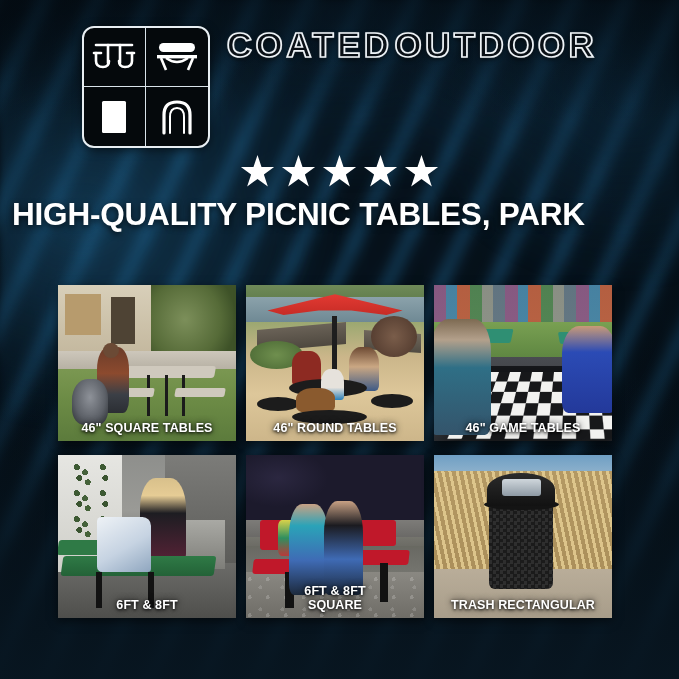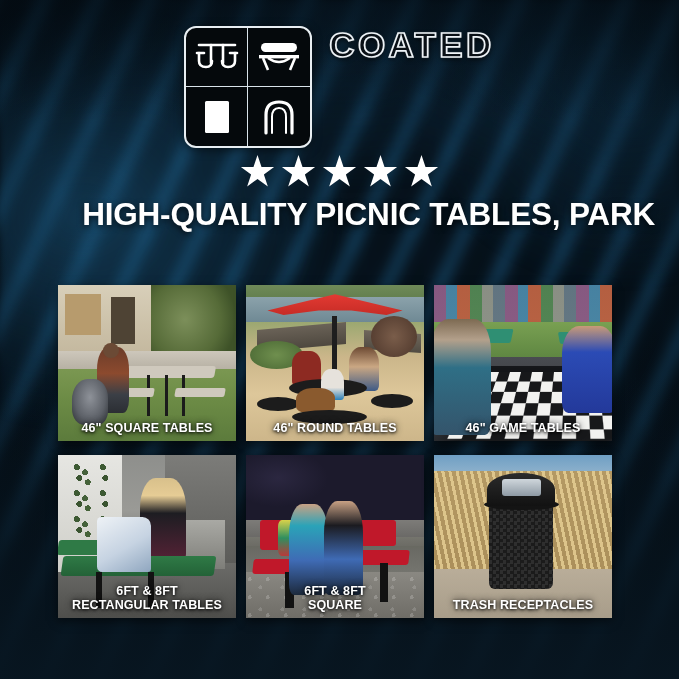--- a/index.html
+++ b/index.html
@@ -99,28 +99,28 @@
     width:34px;height:34px;
     background:#ffffff;
     filter:drop-shadow(0 2px 3px rgba(0,0,0,.65));
     clip-path:polygon(50% 0%,61.8% 35.2%,98.8% 35.2%,68.8% 57.2%,80.4% 92.4%,
       50% 70.6%,19.6% 92.4%,31.2% 57.2%,1.2% 35.2%,38.2% 35.2%);
   }
 
   
   .headline{
     position:absolute;top:198px;left:0;right:0;
-    text-align:right;
+    text-align:left;
     color:#ffffff;
     font-weight:700;
     font-size:31.5px;
     line-height:1.07;
     letter-spacing:-.2px;
     text-shadow:0 2px 6px rgba(0,0,0,.7);
-    padding:0 24px;
+    padding:0 12px;
   }
   .headline span{display:block;}
 
   
   .grid{
     position:absolute;left:58px;top:285px;
     width:554px;
     display:grid;
     grid-template-columns:repeat(3,178px);
     grid-template-rows:156px 163px;
@@ -376,20 +376,21 @@
       <div class="logo-cell">
         <svg width="44" height="42" viewBox="0 0 44 42" aria-hidden="true">
           <path d="M9 37 L9 19 Q9 6 22 6 Q35 6 35 19 L35 37" fill="none" stroke="#ffffff" stroke-width="3.2" stroke-linecap="round"></path>
           <path d="M15 37 L15 21 Q15 12 22 12 Q29 12 29 21 L29 37" fill="none" stroke="#ffffff" stroke-width="2" stroke-linecap="round"></path>
         </svg>
       </div>
     </div>
 
     <div class="logo-type">
       <div class="logo-word">COATED</div>
+      <div class="logo-word">OUTDOOR</div>
     </div>
   </div>
 
   <div class="stars layer">
     <div class="star"></div>
     <div class="star"></div>
     <div class="star"></div>
     <div class="star"></div>
     <div class="star"></div>
   </div>
@@ -467,21 +468,20 @@
         <div class="vines"></div>
           <div class="unit"></div>
         <div class="bench"></div>
           <div class="woman"></div>
         <div class="tbl"></div>
           <div class="legs"></div>
           <div class="bag"></div>
       </div>
       <div class="caption">
         <span>6FT &amp; 8FT</span>
-        <span>RECTANGULAR TABLES</span>
       </div>
     </div>
 
     <div class="tile">
       <div class="scene s-bench">
         <div class="foliage"></div>
           <div class="fence"></div>
           <div class="gravel"></div>
         <div class="backL"></div>
           <div class="backR"></div>
@@ -503,18 +503,18 @@
       <div class="scene s-trash">
         <div class="sky"></div>
           <div class="grass"></div>
           <div class="ground"></div>
         <div class="body"></div>
           <div class="rim"></div>
         <div class="dome"></div>
           <div class="slot"></div>
       </div>
       <div class="caption">
-        <span>TRASH RECEPTACLES</span>
+        <span>TRASH RECTANGULAR</span>
       </div>
     </div>
 
   </div>
 </div>
 
 </body></html>

